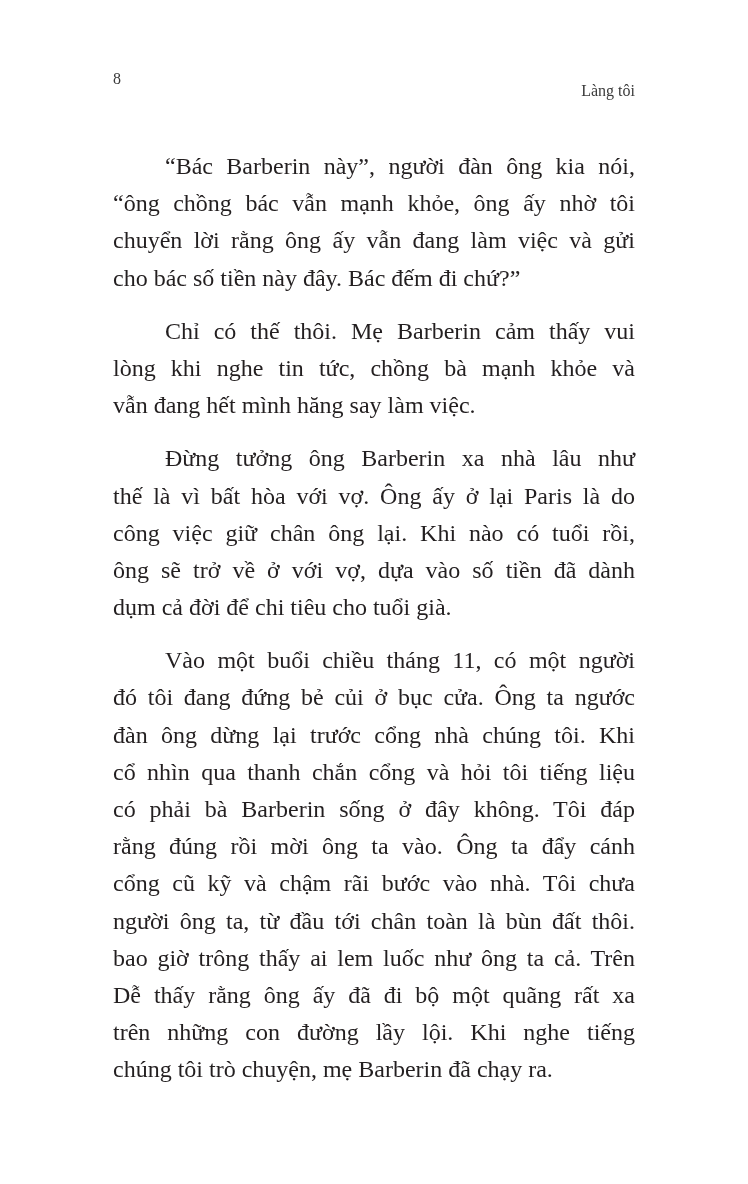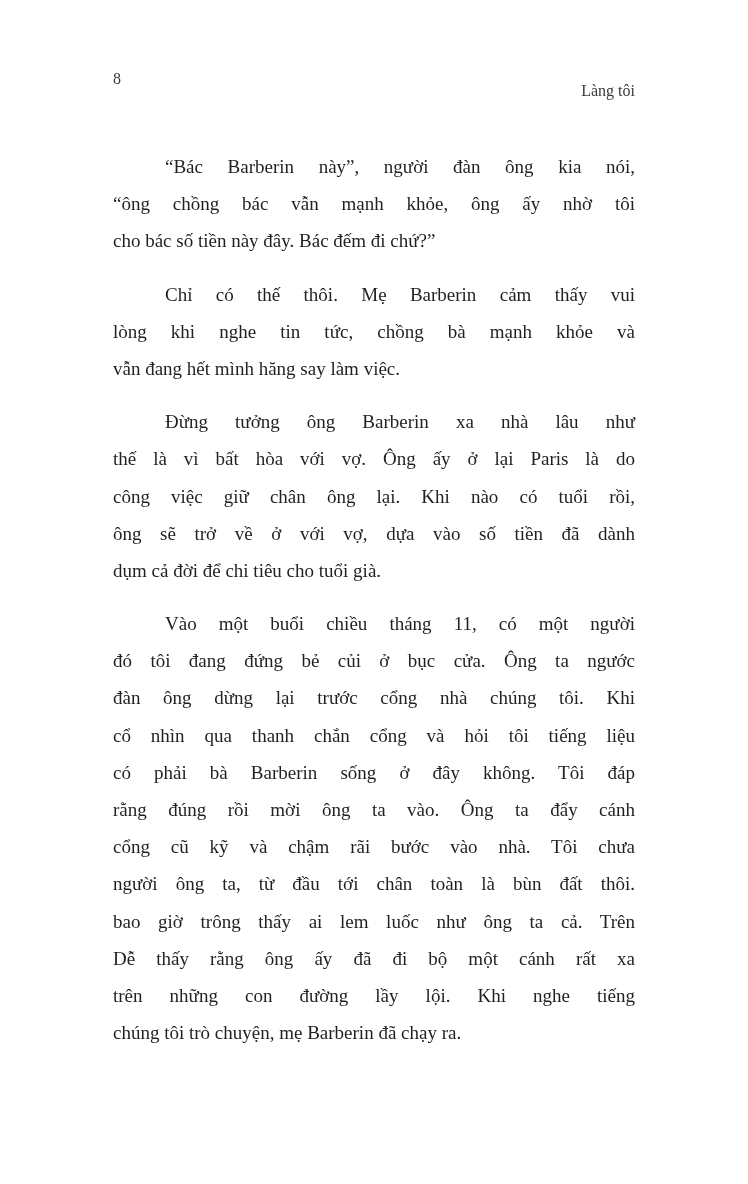--- a/index.html
+++ b/index.html
@@ -13,38 +13,39 @@
     position: absolute; top: 70px; left: 113px; width: 522px;
     height: 24px; font-size: 16px; color: #3a3a3a;
   }
   .page-number { position: absolute; left: 0; top: 0; }
   .running-title { position: absolute; right: 0; top: 12px; }
   .body-text {
     position: absolute; top: 148px; left: 113px; width: 522px;
   }
   .para { margin: 0 0 16px 0; }
   .line {
-    display: block; font-size: 19px; line-height: 37.2px; height: 37.2px;
+    display: block; font-size: 24px; line-height: 37.2px; height: 37.2px;
     white-space: nowrap; text-align: justify; text-align-last: justify;
   }
   .line.last { text-align-last: left; }
   .line.indent { padding-left: 52px; }
 </style>
 </head>
 <body>
 
 <div class="header">
   <span class="page-number">8</span>
   <span class="running-title">Làng tôi</span>
 </div>
 
 <div class="body-text">
   <p class="para">
     <span class="line indent">“Bác Barberin này”, người đàn ông kia nói,</span>
     <span class="line">“ông chồng bác vẫn mạnh khỏe, ông ấy nhờ tôi</span>
+    <span class="line">chuyển lời rằng ông ấy vẫn đang làm việc và gửi</span>
     <span class="line last">cho bác số tiền này đây. Bác đếm đi chứ?”</span>
   </p>
   <p class="para">
     <span class="line indent">Chỉ có thế thôi. Mẹ Barberin cảm thấy vui</span>
     <span class="line">lòng khi nghe tin tức, chồng bà mạnh khỏe và</span>
     <span class="line last">vẫn đang hết mình hăng say làm việc.</span>
   </p>
   <p class="para">
     <span class="line indent">Đừng tưởng ông Barberin xa nhà lâu như</span>
     <span class="line">thế là vì bất hòa với vợ. Ông ấy ở lại Paris là do</span>
@@ -55,17 +56,17 @@
   <p class="para">
     <span class="line indent">Vào một buổi chiều tháng 11, có một người</span>
     <span class="line">đó tôi đang đứng bẻ củi ở bục cửa. Ông ta ngước</span>
     <span class="line">đàn ông dừng lại trước cổng nhà chúng tôi. Khi</span>
     <span class="line">cổ nhìn qua thanh chắn cổng và hỏi tôi tiếng liệu</span>
     <span class="line">có phải bà Barberin sống ở đây không. Tôi đáp</span>
     <span class="line">rằng đúng rồi mời ông ta vào. Ông ta đẩy cánh</span>
     <span class="line">cổng cũ kỹ và chậm rãi bước vào nhà. Tôi chưa</span>
     <span class="line">người ông ta, từ đầu tới chân toàn là bùn đất thôi.</span>
     <span class="line">bao giờ trông thấy ai lem luốc như ông ta cả. Trên</span>
-    <span class="line">Dễ thấy rằng ông ấy đã đi bộ một cánh rất xa</span>
+    <span class="line">Dễ thấy rằng ông ấy đã đi bộ một quãng rất xa</span>
     <span class="line">trên những con đường lầy lội. Khi nghe tiếng</span>
     <span class="line last">chúng tôi trò chuyện, mẹ Barberin đã chạy ra.</span>
   </p>
 </div>
 
 </body></html>

